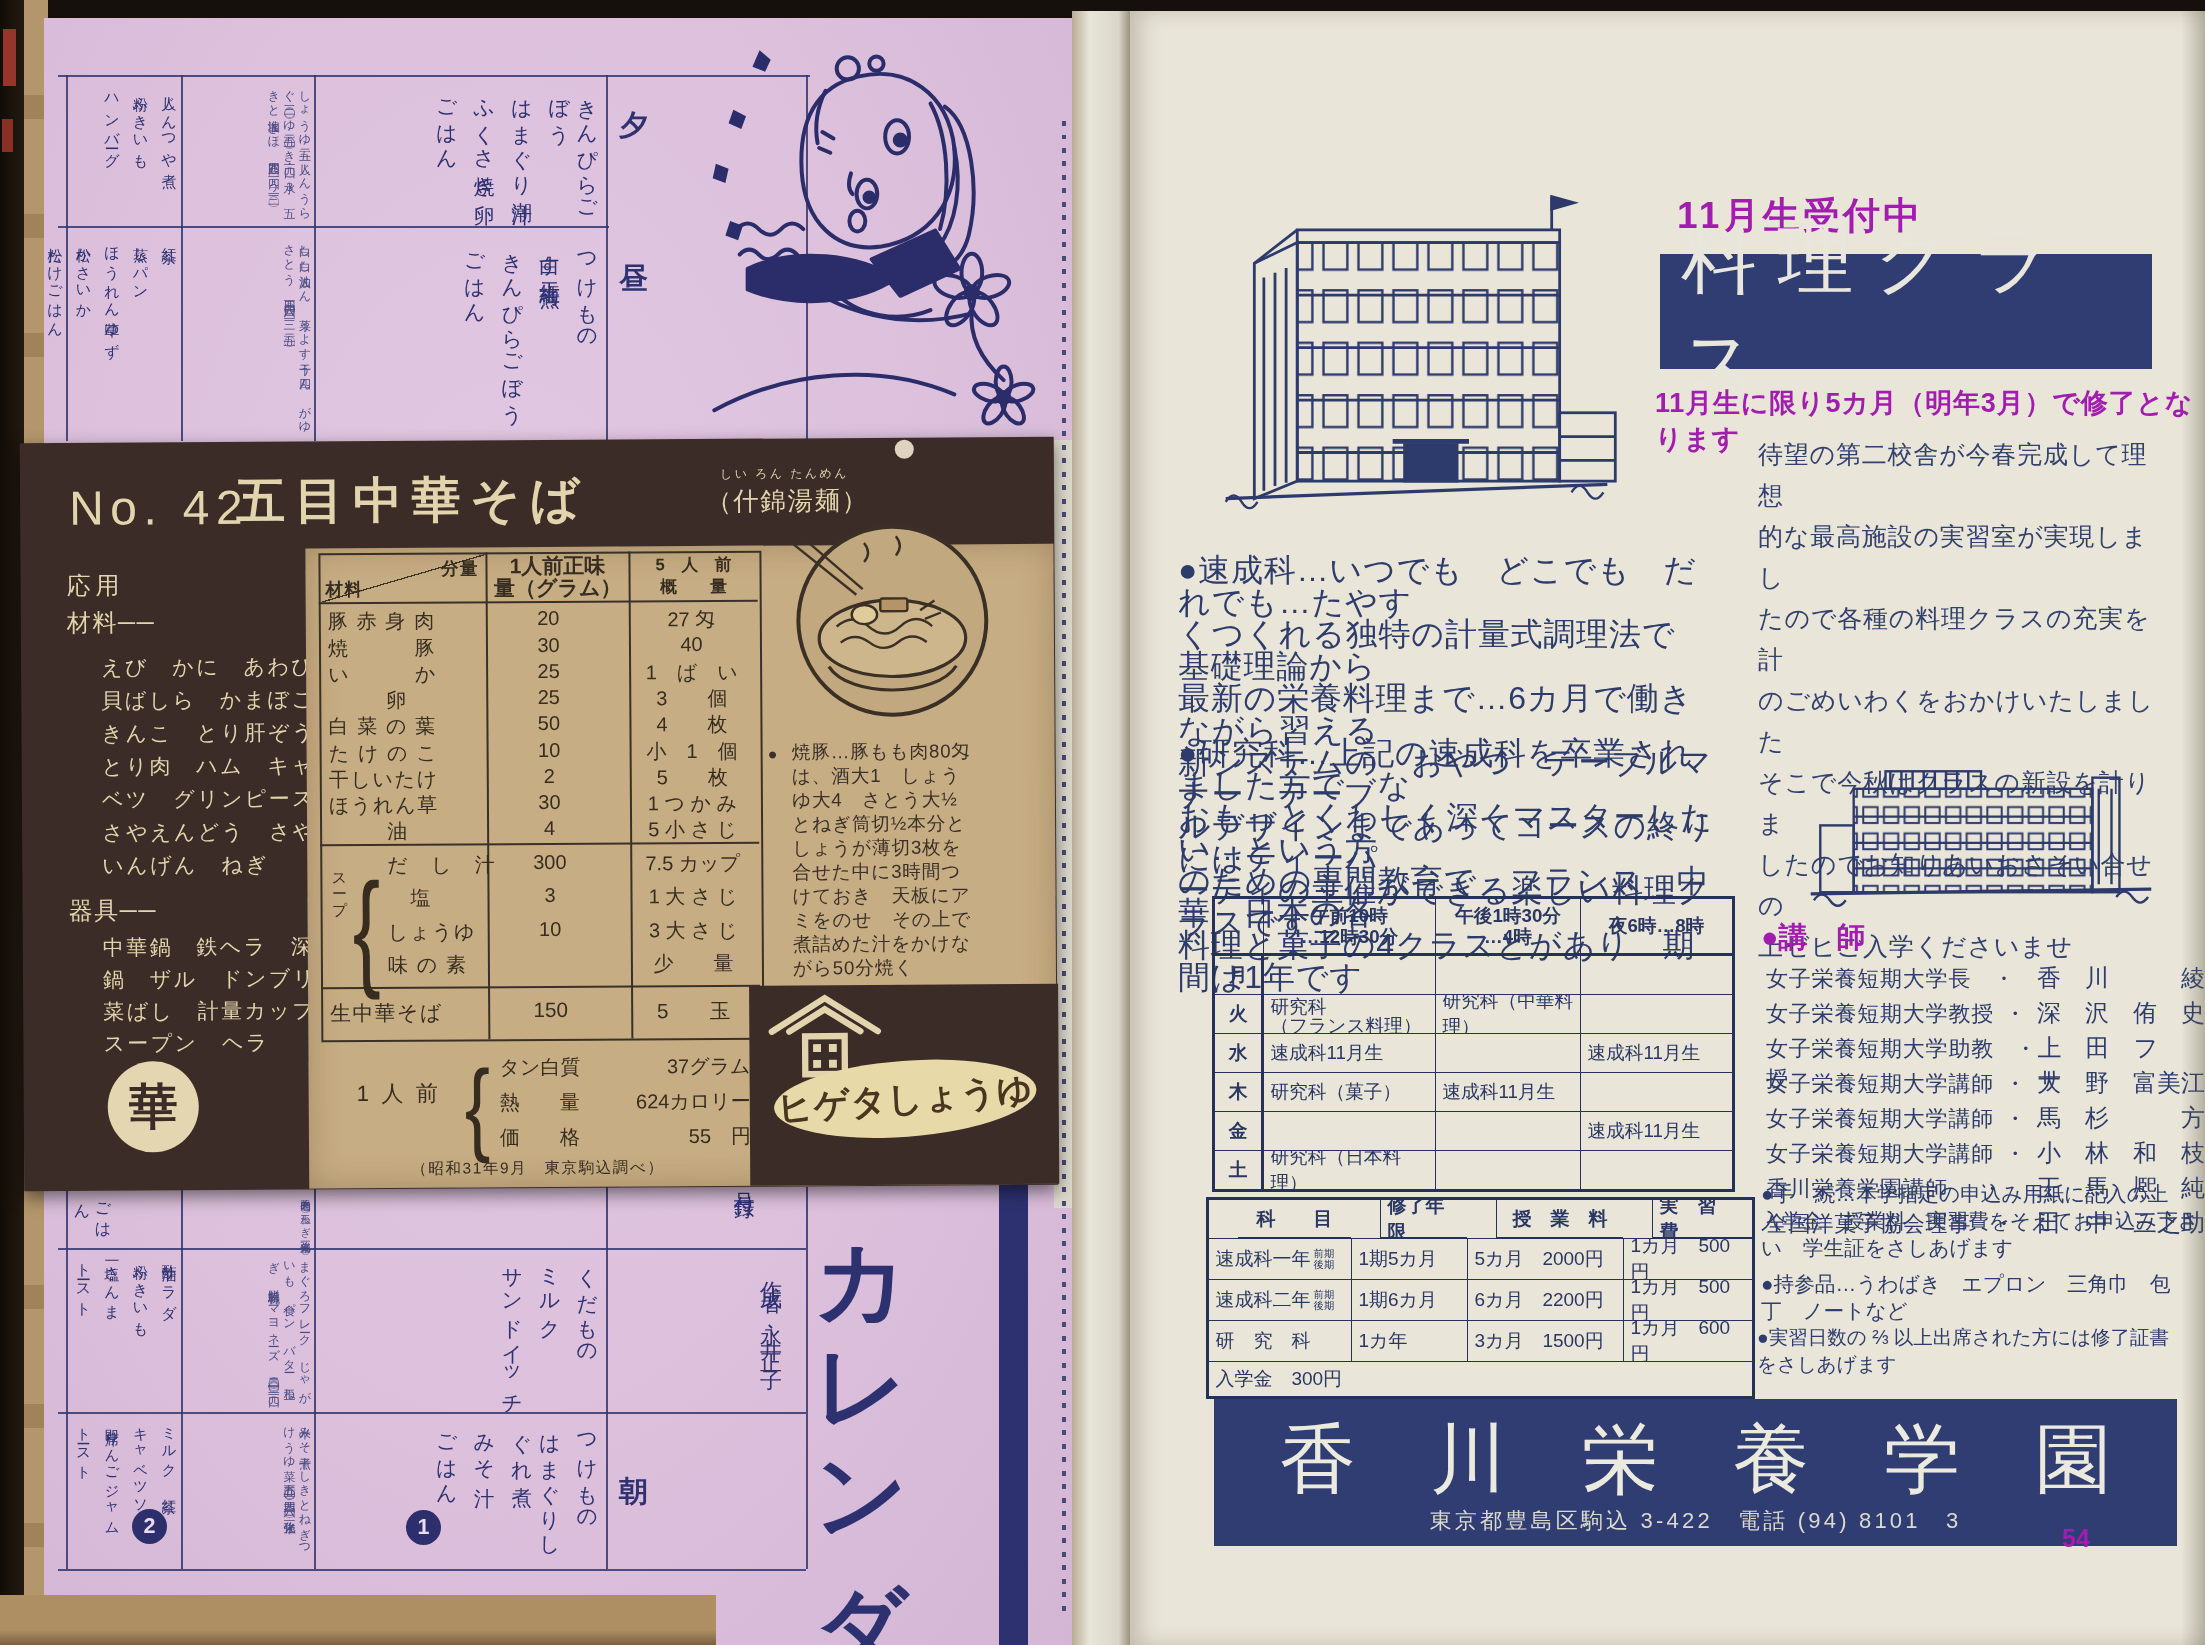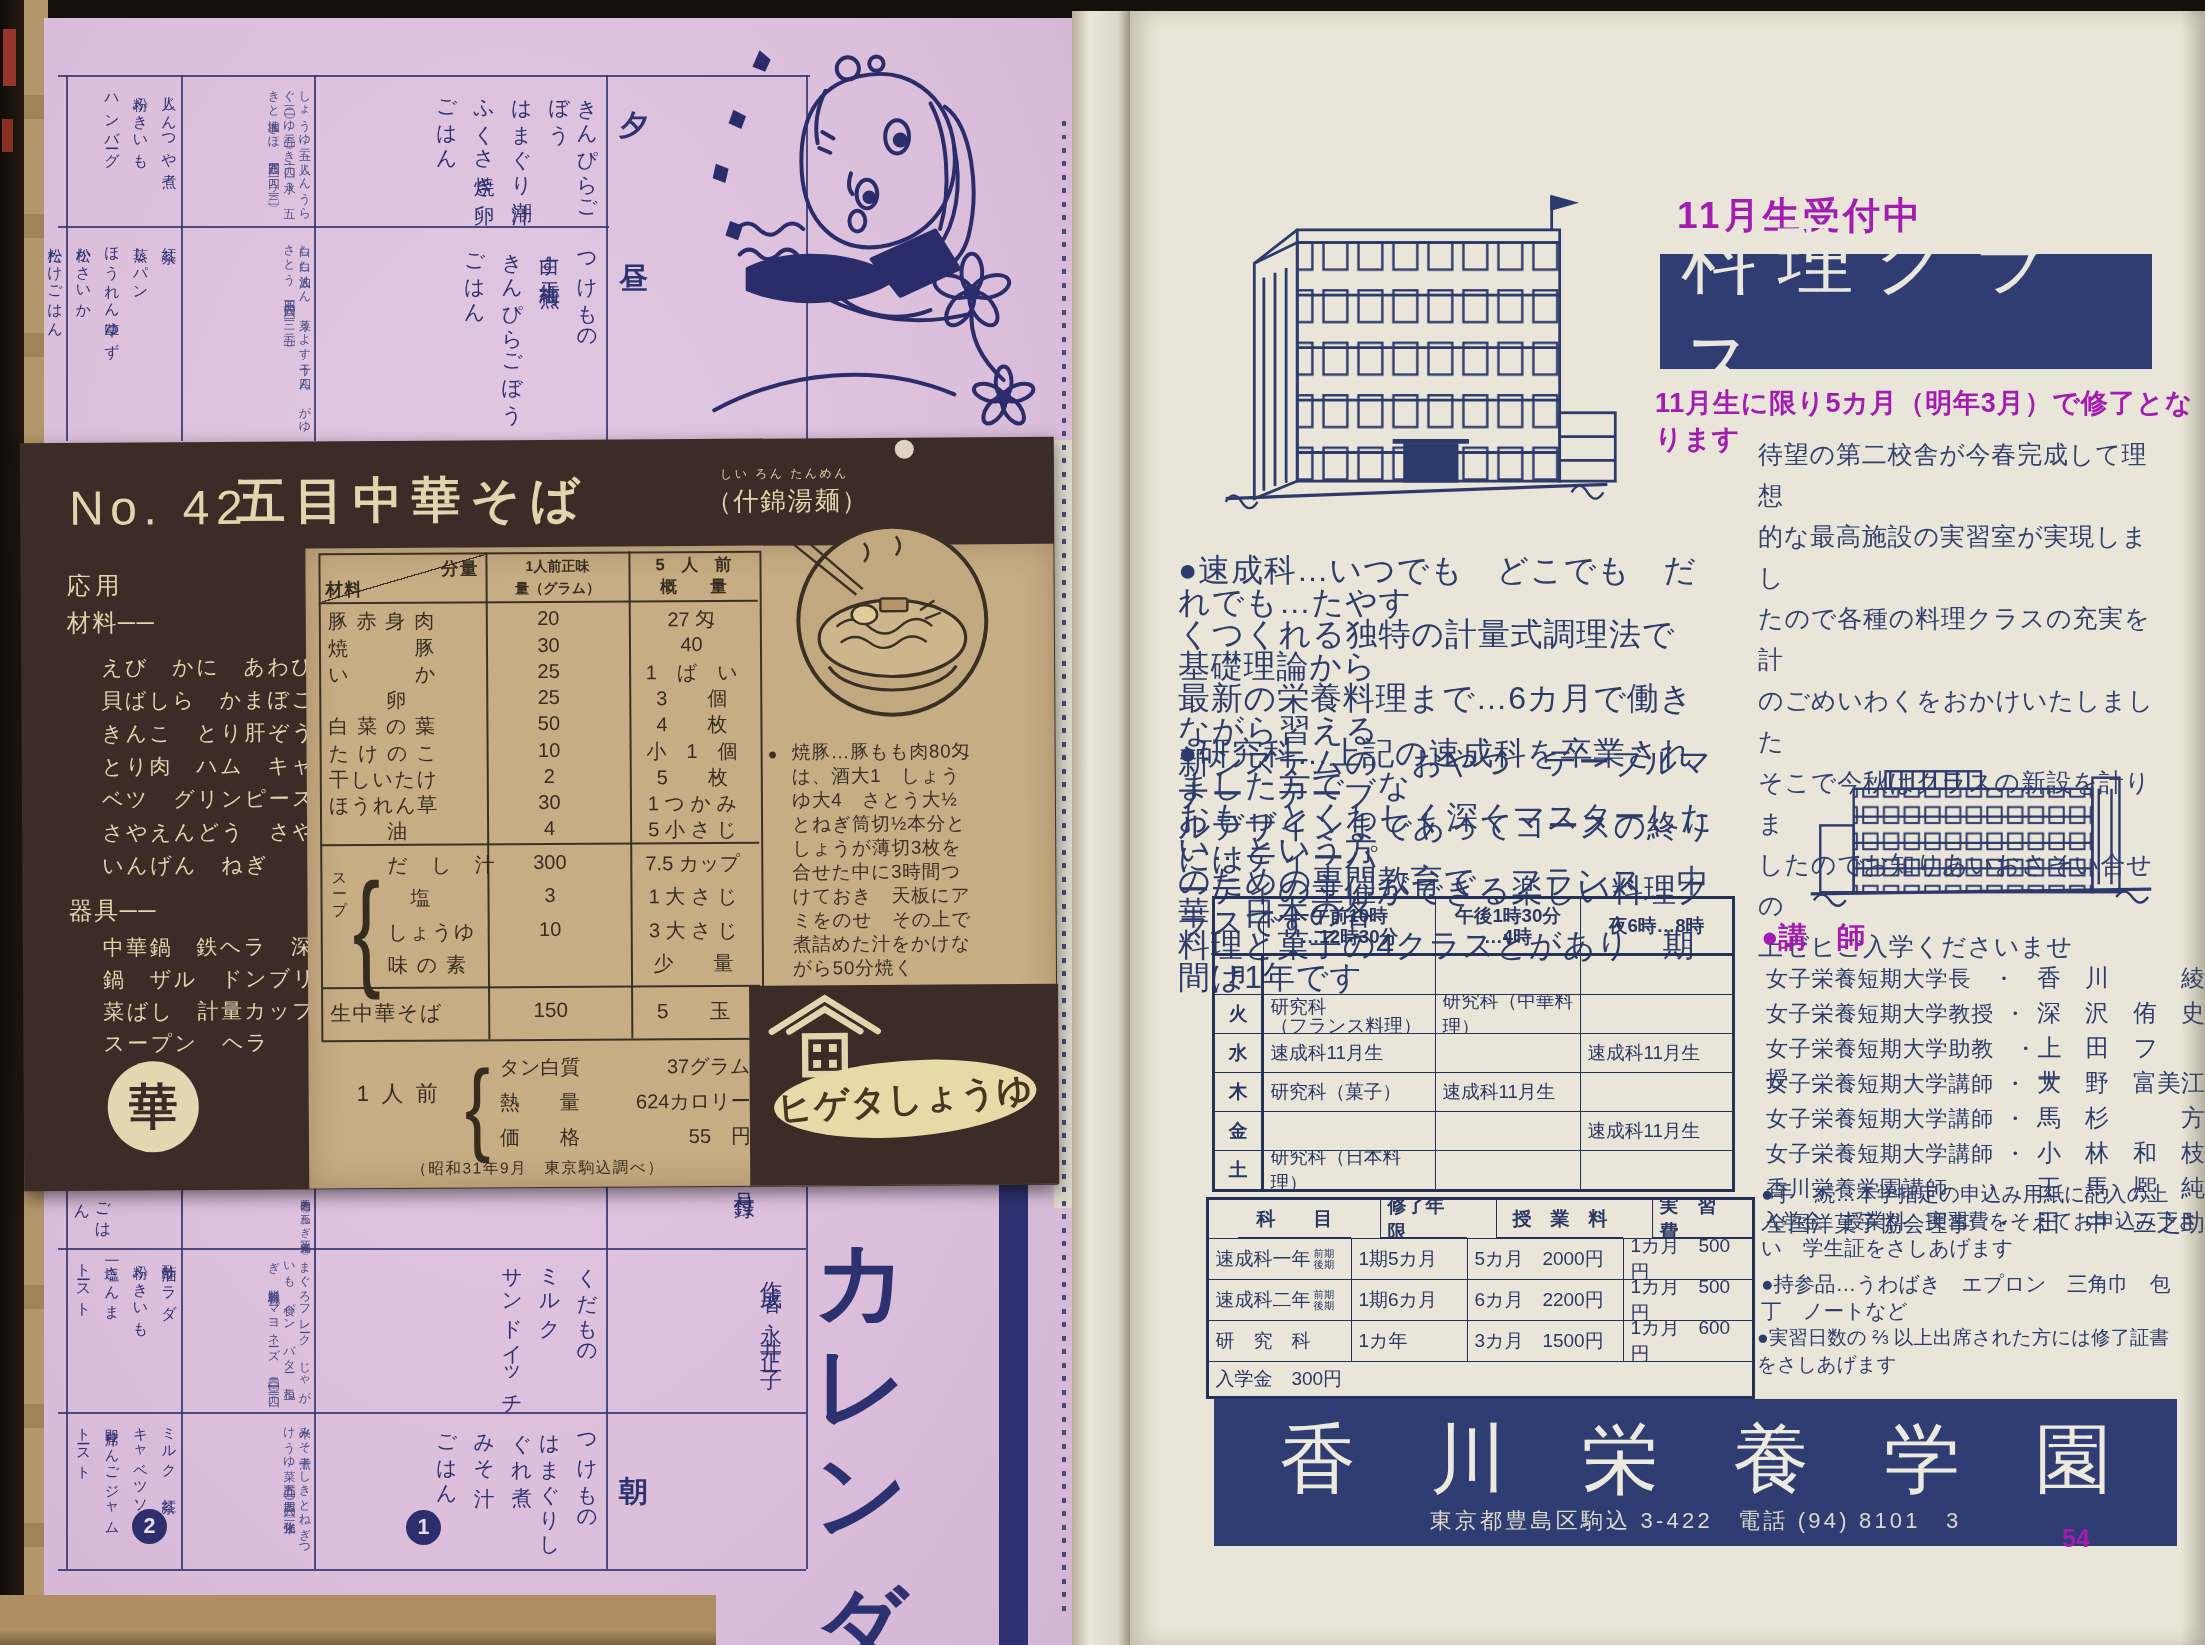--- a/index.html
+++ b/index.html
@@ -248,21 +248,21 @@
     <div class="abs tline" style="left:180px;top:4.8px;width:1.6px;height:487px;"></div>
     <div class="abs tline" style="left:323px;top:4.8px;width:1.6px;height:487px;"></div>
     <div class="abs tline" style="left:12.7px;top:54px;width:439px;height:2.4px;"></div>
     <div class="abs tline" style="left:12.7px;top:296px;width:439px;height:2.4px;"></div>
     <div class="abs tline" style="left:12.7px;top:439px;width:439px;height:2.4px;"></div>
 
     <div class="abs" style="left:15px;top:7.2px;width:165px;height:47px;background:linear-gradient(to bottom right,transparent 49.4%,#3a3126 49.4%,#3a3126 50.8%,transparent 50.8%);">
       <span class="abs tan-ink" style="right:6.4px;top:1.6px;font-size:17.5px;font-weight:bold;letter-spacing:1.6px;">分量</span>
       <span class="abs tan-ink" style="left:4.8px;bottom:1.6px;font-size:17.5px;font-weight:bold;letter-spacing:1.6px;">材料</span>
     </div>
-    <div class="abs tan-ink pre" style="left:181px;top:8px;width:142px;height:46px;font-size:14px;font-weight:bold;text-align:center;line-height:22px;">1人前正味
+    <div class="abs tan-ink pre" style="left:181px;top:8px;width:142px;height:46px;font-size:21px;font-weight:bold;text-align:center;line-height:22px;">1人前正味
 量（グラム）</div>
     <div class="abs tan-ink pre" style="left:325px;top:8px;width:126px;height:46px;font-size:16.7px;font-weight:bold;text-align:center;line-height:22px;">5　人　前
 概　　量</div>
 
     <div class="abs trow-label" style="left:22px;top:60px;">豚 赤 身 肉</div>
     <div class="abs trow-val" style="left:191px;top:60px;width:103px;">20</div>
     <div class="abs trow-val" style="left:326px;top:60px;width:119px;">27 匁</div>
     <div class="abs trow-label" style="left:22px;top:87px;">焼　　　豚</div>
     <div class="abs trow-val" style="left:191px;top:87px;width:103px;">30</div>
     <div class="abs trow-val" style="left:326px;top:87px;width:119px;">40</div>

